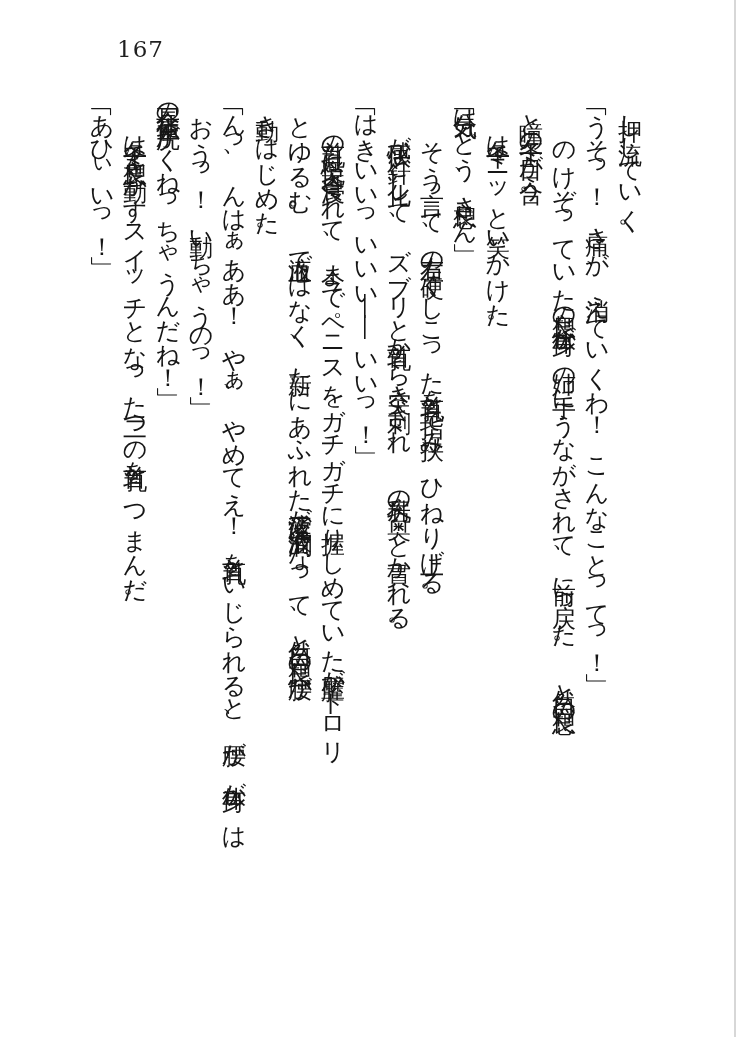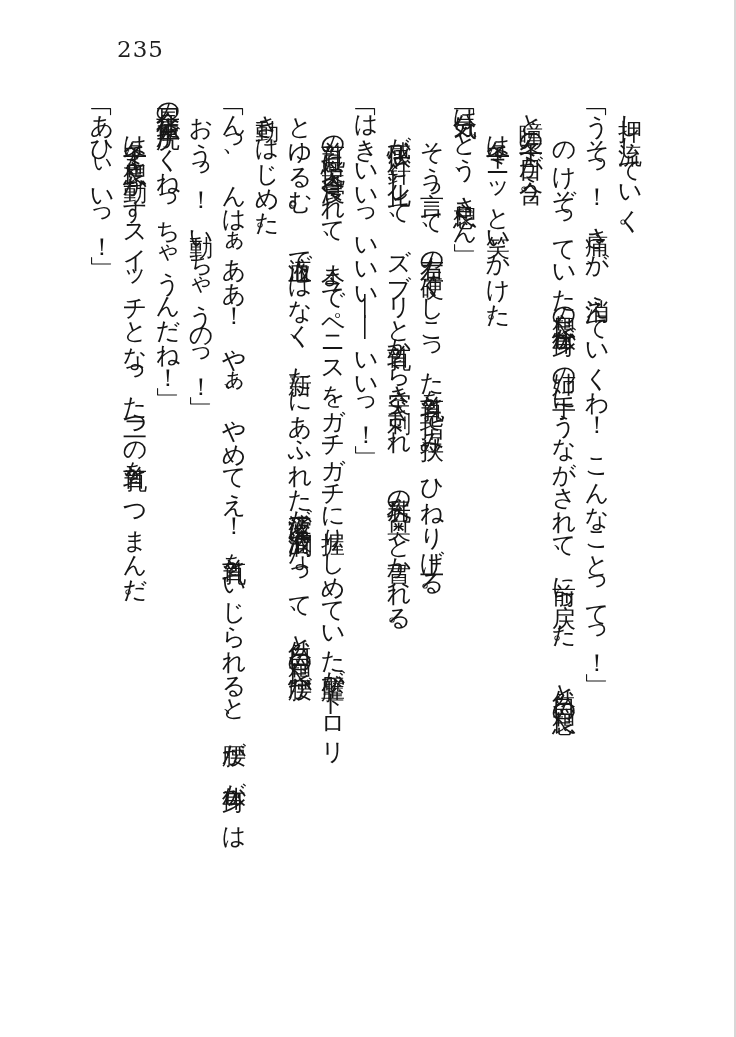--- a/index.html
+++ b/index.html
@@ -53,21 +53,21 @@
   .text-block p.ind {
     text-indent: 1em;
   }
 </style>
 </head>
 <body>
 
 <div class="page">
   <div class="edge-right"></div>
 
-  <div class="page-number">235</div>
+  <div class="page-number">167</div>
 
   <div class="text-block">
     <p>押し流していく。</p>
     <p>「うそっ！　痛さが、消えていくわ！　こんなことってっ！」</p>
     <p class="ind">のけぞっていた想良の身体が、姉の手にうながされて、前に戻った。　自然と想良の</p>
     <p>瞳と千冬の目が合う。</p>
     <p class="ind">千冬はニッと笑いかけた。</p>
     <p>「気分はどう、想良さん」</p>
     <p class="ind">そう言って、左右の硬くしこった乳首を指で挟み、ひねり上げる。</p>
     <p class="ind">快感が針と化して、ズブリと乳首から突き刺され、　乳房の奥へと貫かれる。</p>

